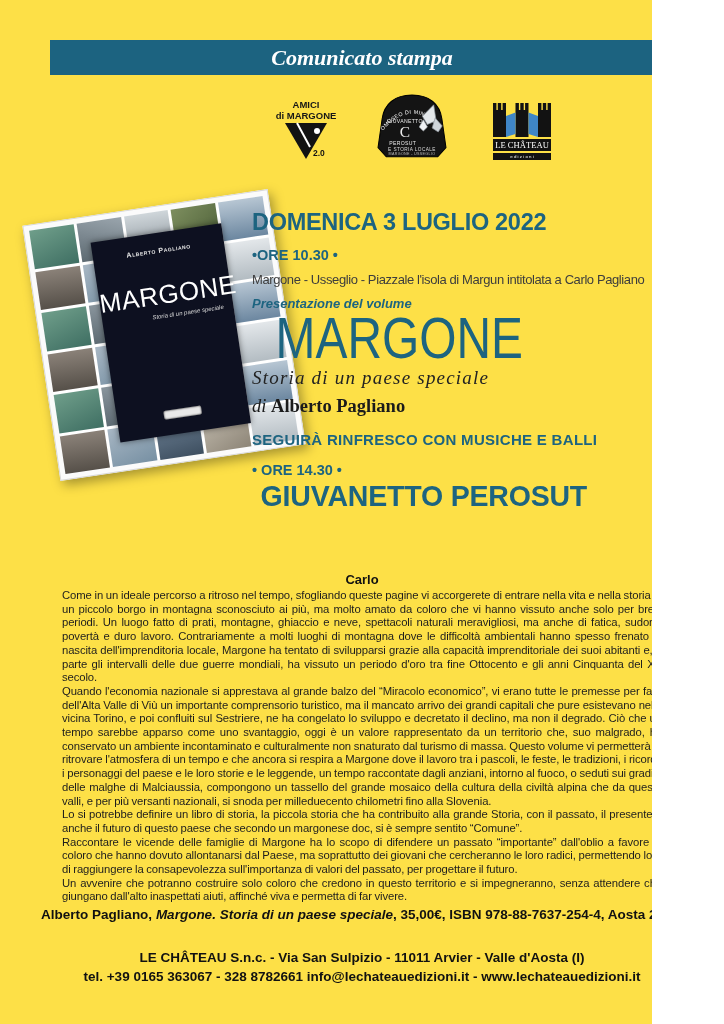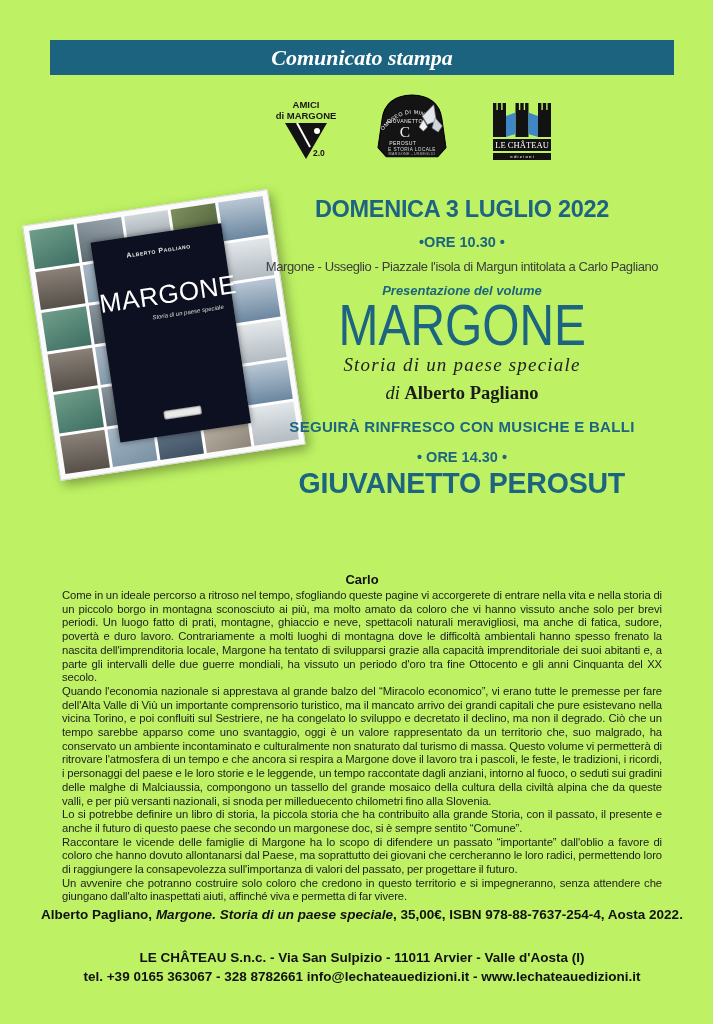--- a/index.html
+++ b/index.html
@@ -1,16 +1,16 @@
 <!DOCTYPE html>
 <html><head>
 <meta charset="utf-8">
 <style>
   html,body{margin:0;padding:0;background:#ffffff;}
-  .page{position:relative;width:713px;height:1024px;background:#bef264;overflow:hidden;
+  .page{position:relative;width:652px;height:1024px;background:#fde047;overflow:hidden;
         font-family:"Liberation Sans",sans-serif;color:#1d1d1d;}
 
   
   .banner{position:absolute;left:50px;top:40px;width:624px;height:35px;background:#1c6380;
           display:flex;align-items:center;justify-content:center;}
   .banner span{font-family:"Liberation Serif",serif;font-style:italic;font-weight:bold;
                font-size:22px;color:#ffffff;}
 
   
   .logo{position:absolute;text-align:center;}
@@ -40,21 +40,21 @@
   .collage i:nth-child(10n){background:linear-gradient(180deg,#e3e7ea,#b3bcc2);}
   .panel{position:absolute;left:25%;top:8.5%;width:56%;height:82%;background:#0d1020;color:#fff;
          text-align:center;box-shadow:0 0 6px rgba(0,0,0,.5);}
   .panel .pa{font-size:7px;letter-spacing:.6px;margin-top:14px;font-variant:small-caps;font-weight:bold;color:#e9e9e9;}
   .panel .pt{font-size:26px;margin-top:26px;letter-spacing:.5px;color:#fff;}
   .panel .ps{font-size:6px;font-style:italic;text-align:right;margin:2px 10px 0 0;color:#d8d8d8;}
   .panel .tab{position:absolute;bottom:8%;left:50%;transform:translateX(-50%);
               width:38px;height:9px;background:#e9e9e9;border-radius:2px;box-shadow:0 0 2px #000 inset;}
 
   
-  .event{position:absolute;left:252px;top:196px;width:420px;text-align:center;}
+  .event{position:absolute;left:252px;top:209px;width:420px;text-align:left;}
   .teal{color:#1d6480;}
   .ev-date{font-size:23.5px;font-weight:bold;letter-spacing:-0.3px;}
   .ev-time1{margin-top:11px;font-size:14.5px;font-weight:bold;}
   .ev-loc{margin-top:9px;font-size:13px;color:#3d3d3d;white-space:nowrap;letter-spacing:-0.4px;}
   .ev-pres{margin-top:9px;font-size:13px;font-style:italic;font-weight:bold;}
   .ev-title{margin-top:-2px;line-height:58px;font-size:57px;font-weight:normal;}
   .ev-title span{display:inline-block;transform:scaleX(.84);transform-origin:center;}
   .ev-sub{font-family:"Liberation Serif",serif;font-style:italic;font-size:19px;letter-spacing:1.2px;color:#222;}
   .ev-auth{margin-top:7px;font-family:"Liberation Serif",serif;font-size:18.5px;color:#1b1b1b;}
   .ev-auth .di{font-style:italic;}

